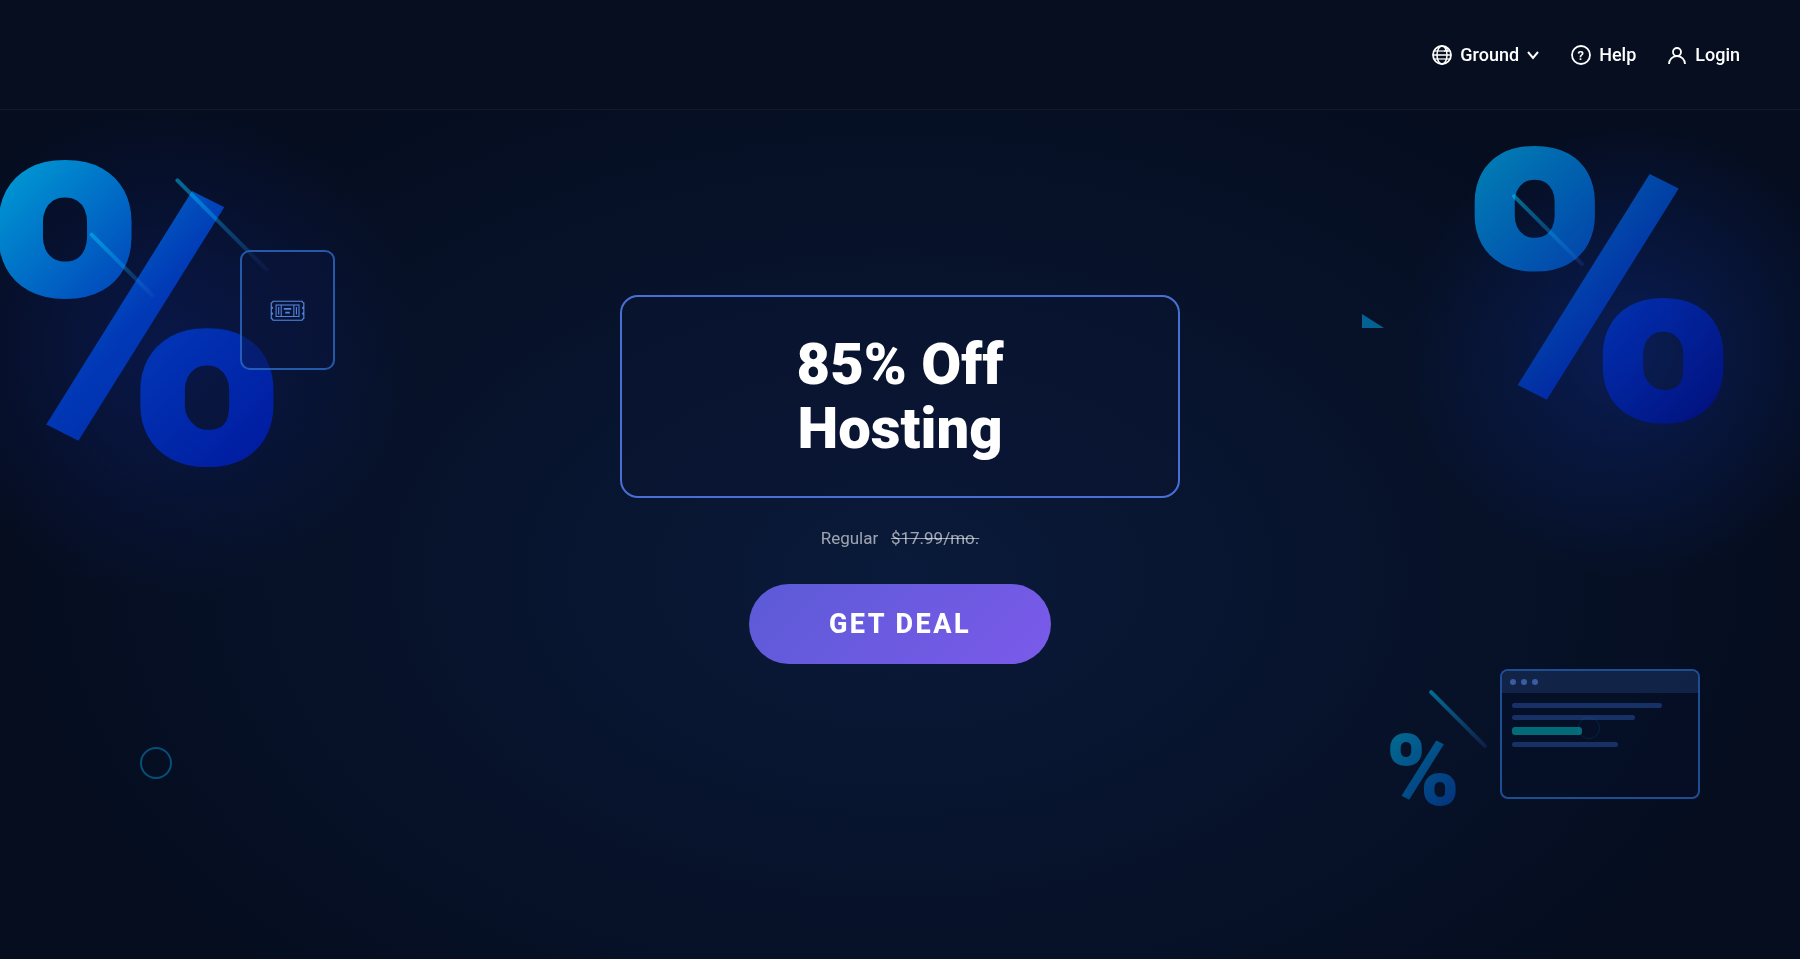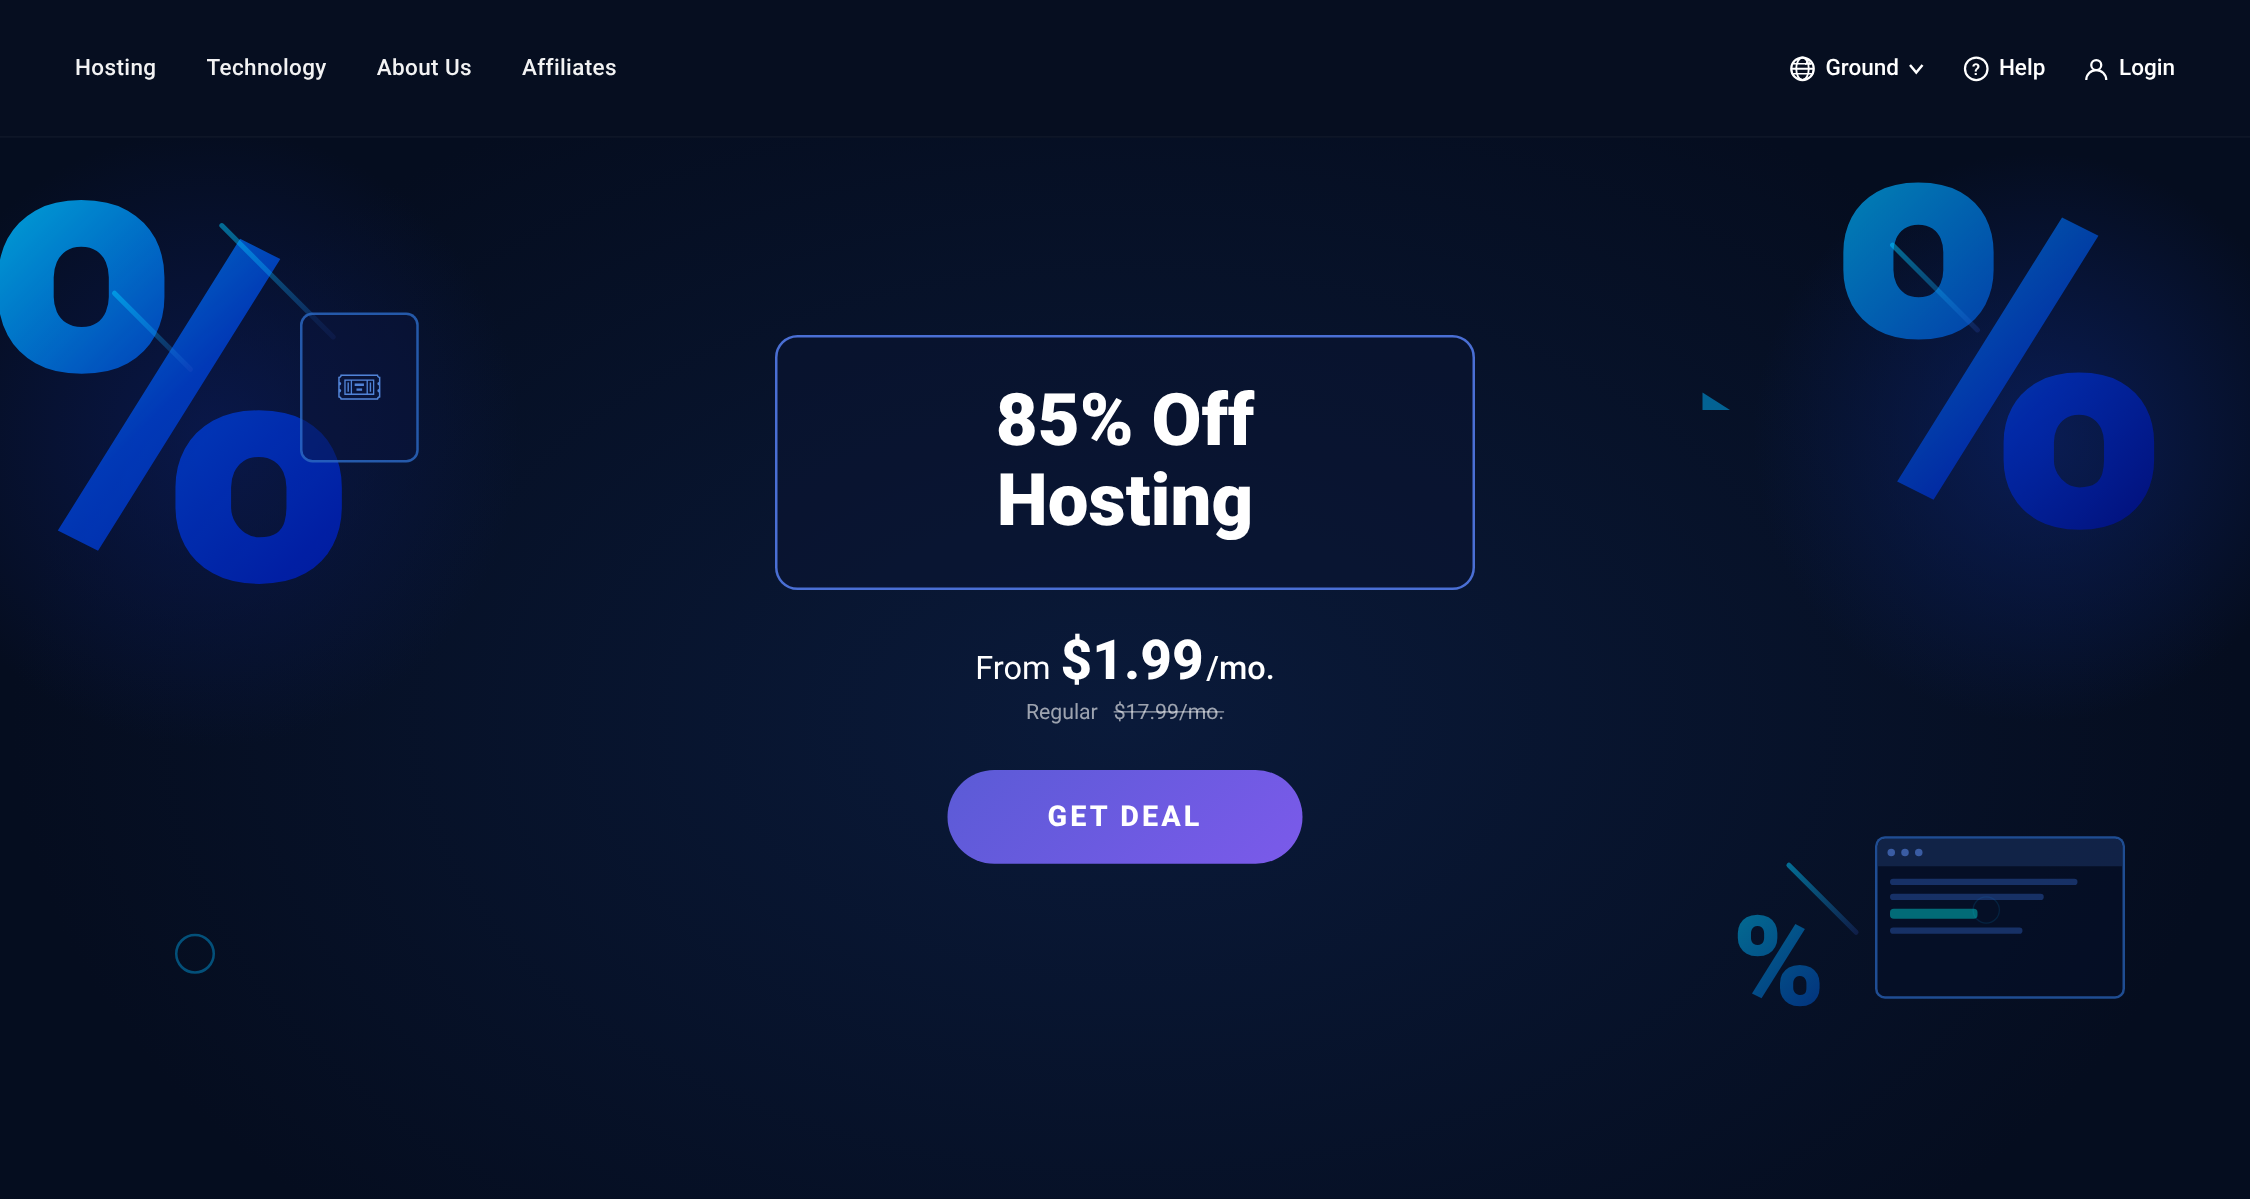--- a/index.html
+++ b/index.html
@@ -170,21 +170,21 @@
     }
 
     .price-strikethrough {
       text-decoration: line-through;
     }
 
     .cta-button {
       margin-top: 16px;
       background: linear-gradient(135deg, #5b5bd6 0%, #7b5aea 100%);
       color: white;
-      font-size: 23px;
+      font-size: 27px;
       font-weight: 800;
       letter-spacing: 2.5px;
       text-transform: uppercase;
       border: none;
       border-radius: 50px;
       padding: 24px 80px;
       cursor: pointer;
       text-decoration: none;
       display: inline-block;
     }
@@ -385,34 +385,20 @@
       gap: 2px;
     }
 
   </style>
 </head>
 <body>
 
 <nav>
   <div class="nav-left">
 
-    <ul class="nav-menu">
-      <li>
-        <a href="#">Hosting</a>
-      </li>
-      <li>
-        <a href="#">Technology</a>
-      </li>
-      <li>
-        <a href="#">About Us</a>
-      </li>
-      <li>
-        <a href="#">Affiliates</a>
-      </li>
-    </ul>
   </div>
 
   <div class="nav-right">
     <a href="#" class="nav-right-item">
       <svg width="22" height="22" viewBox="0 0 22 22" fill="none">
         <circle cx="11" cy="11" r="9" stroke="white" stroke-width="1.8" fill="none"></circle>
         <ellipse cx="11" cy="11" rx="5" ry="9" stroke="white" stroke-width="1.5" fill="none"></ellipse>
         <line x1="2" y1="11" x2="20" y2="11" stroke="white" stroke-width="1.5"></line>
         <line x1="3.5" y1="7" x2="18.5" y2="7" stroke="white" stroke-width="1.2"></line>
         <line x1="3.5" y1="15" x2="18.5" y2="15" stroke="white" stroke-width="1.2"></line>
@@ -483,26 +469,20 @@
   </div>
 
   <div class="hero-content">
 
 
     <div class="promo-box">
       <div class="promo-headline">85% Off Hosting</div>
     </div>
 
     <div class="price-section">
-      <div class="price-row">
-        <span class="price-from">From</span>
-        &nbsp;
-        <span class="price-amount">$1.99</span>
-        <span class="price-mo">/mo.</span>
-      </div>
       <div class="price-regular">
         <span>Regular</span>
         &nbsp;
         <span class="price-strikethrough">$17.99/mo.</span>
       </div>
     </div>
 
     <a href="#" class="cta-button">GET DEAL</a>
 
   </div>

